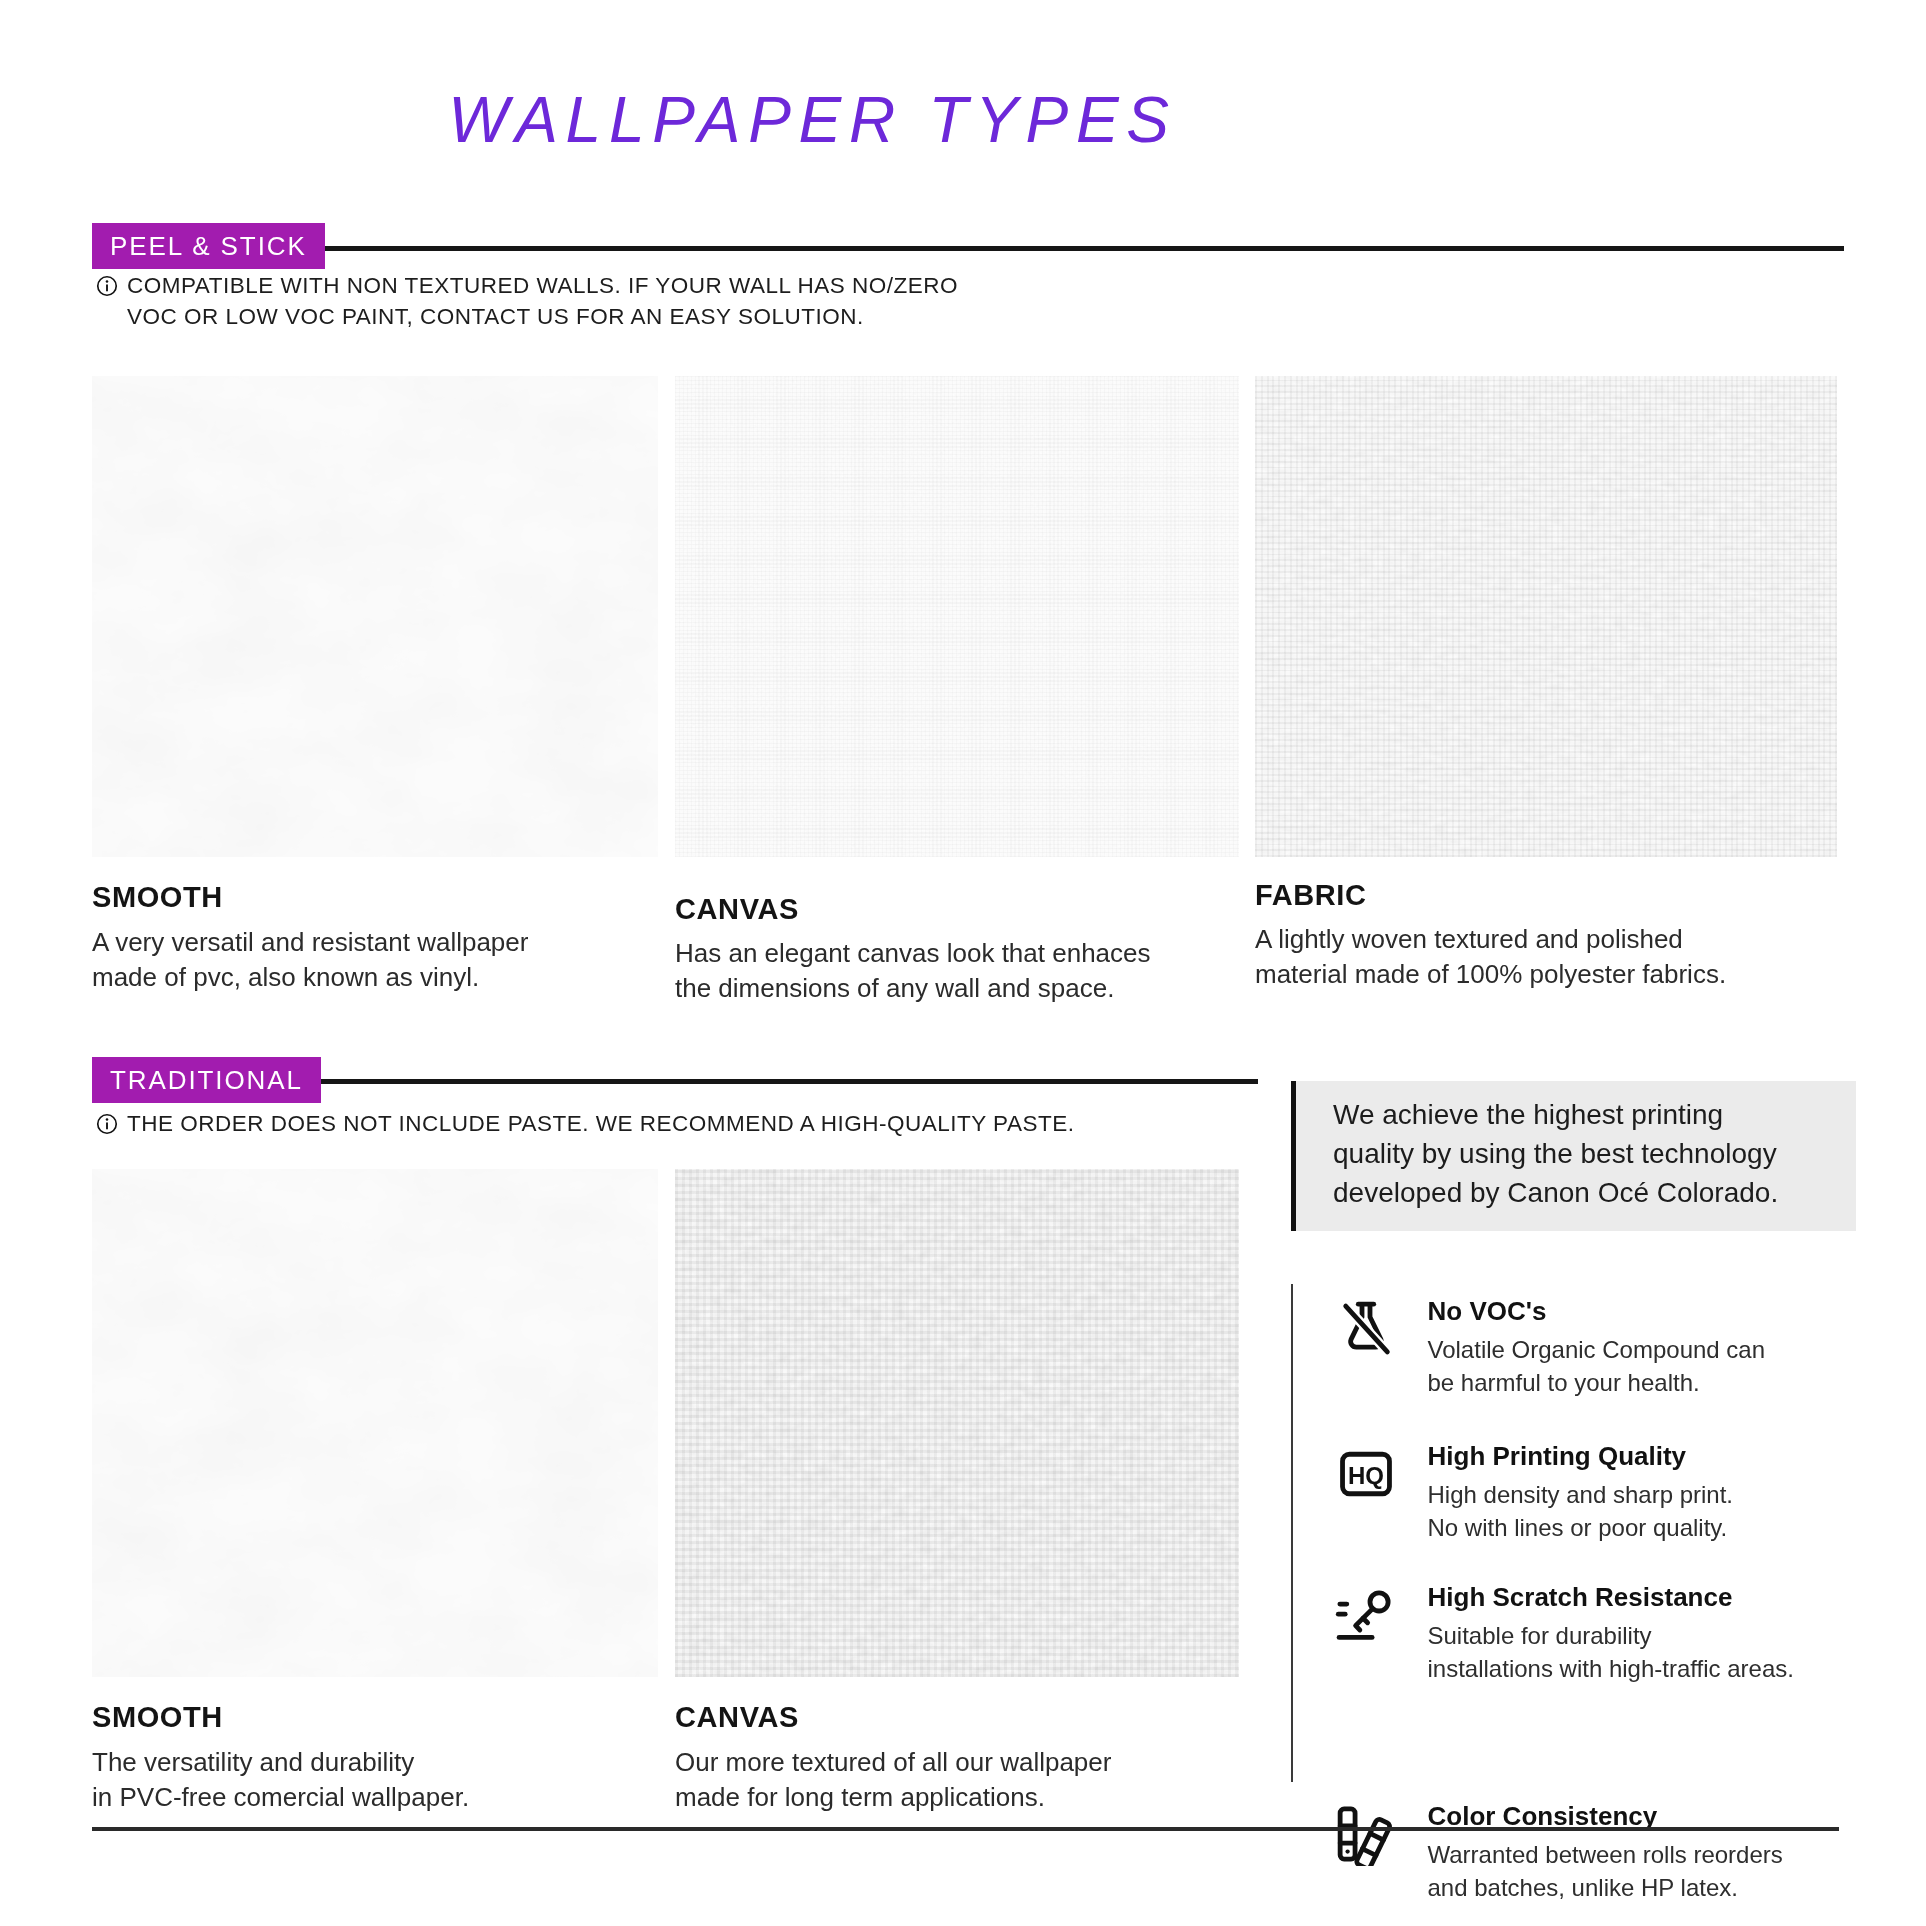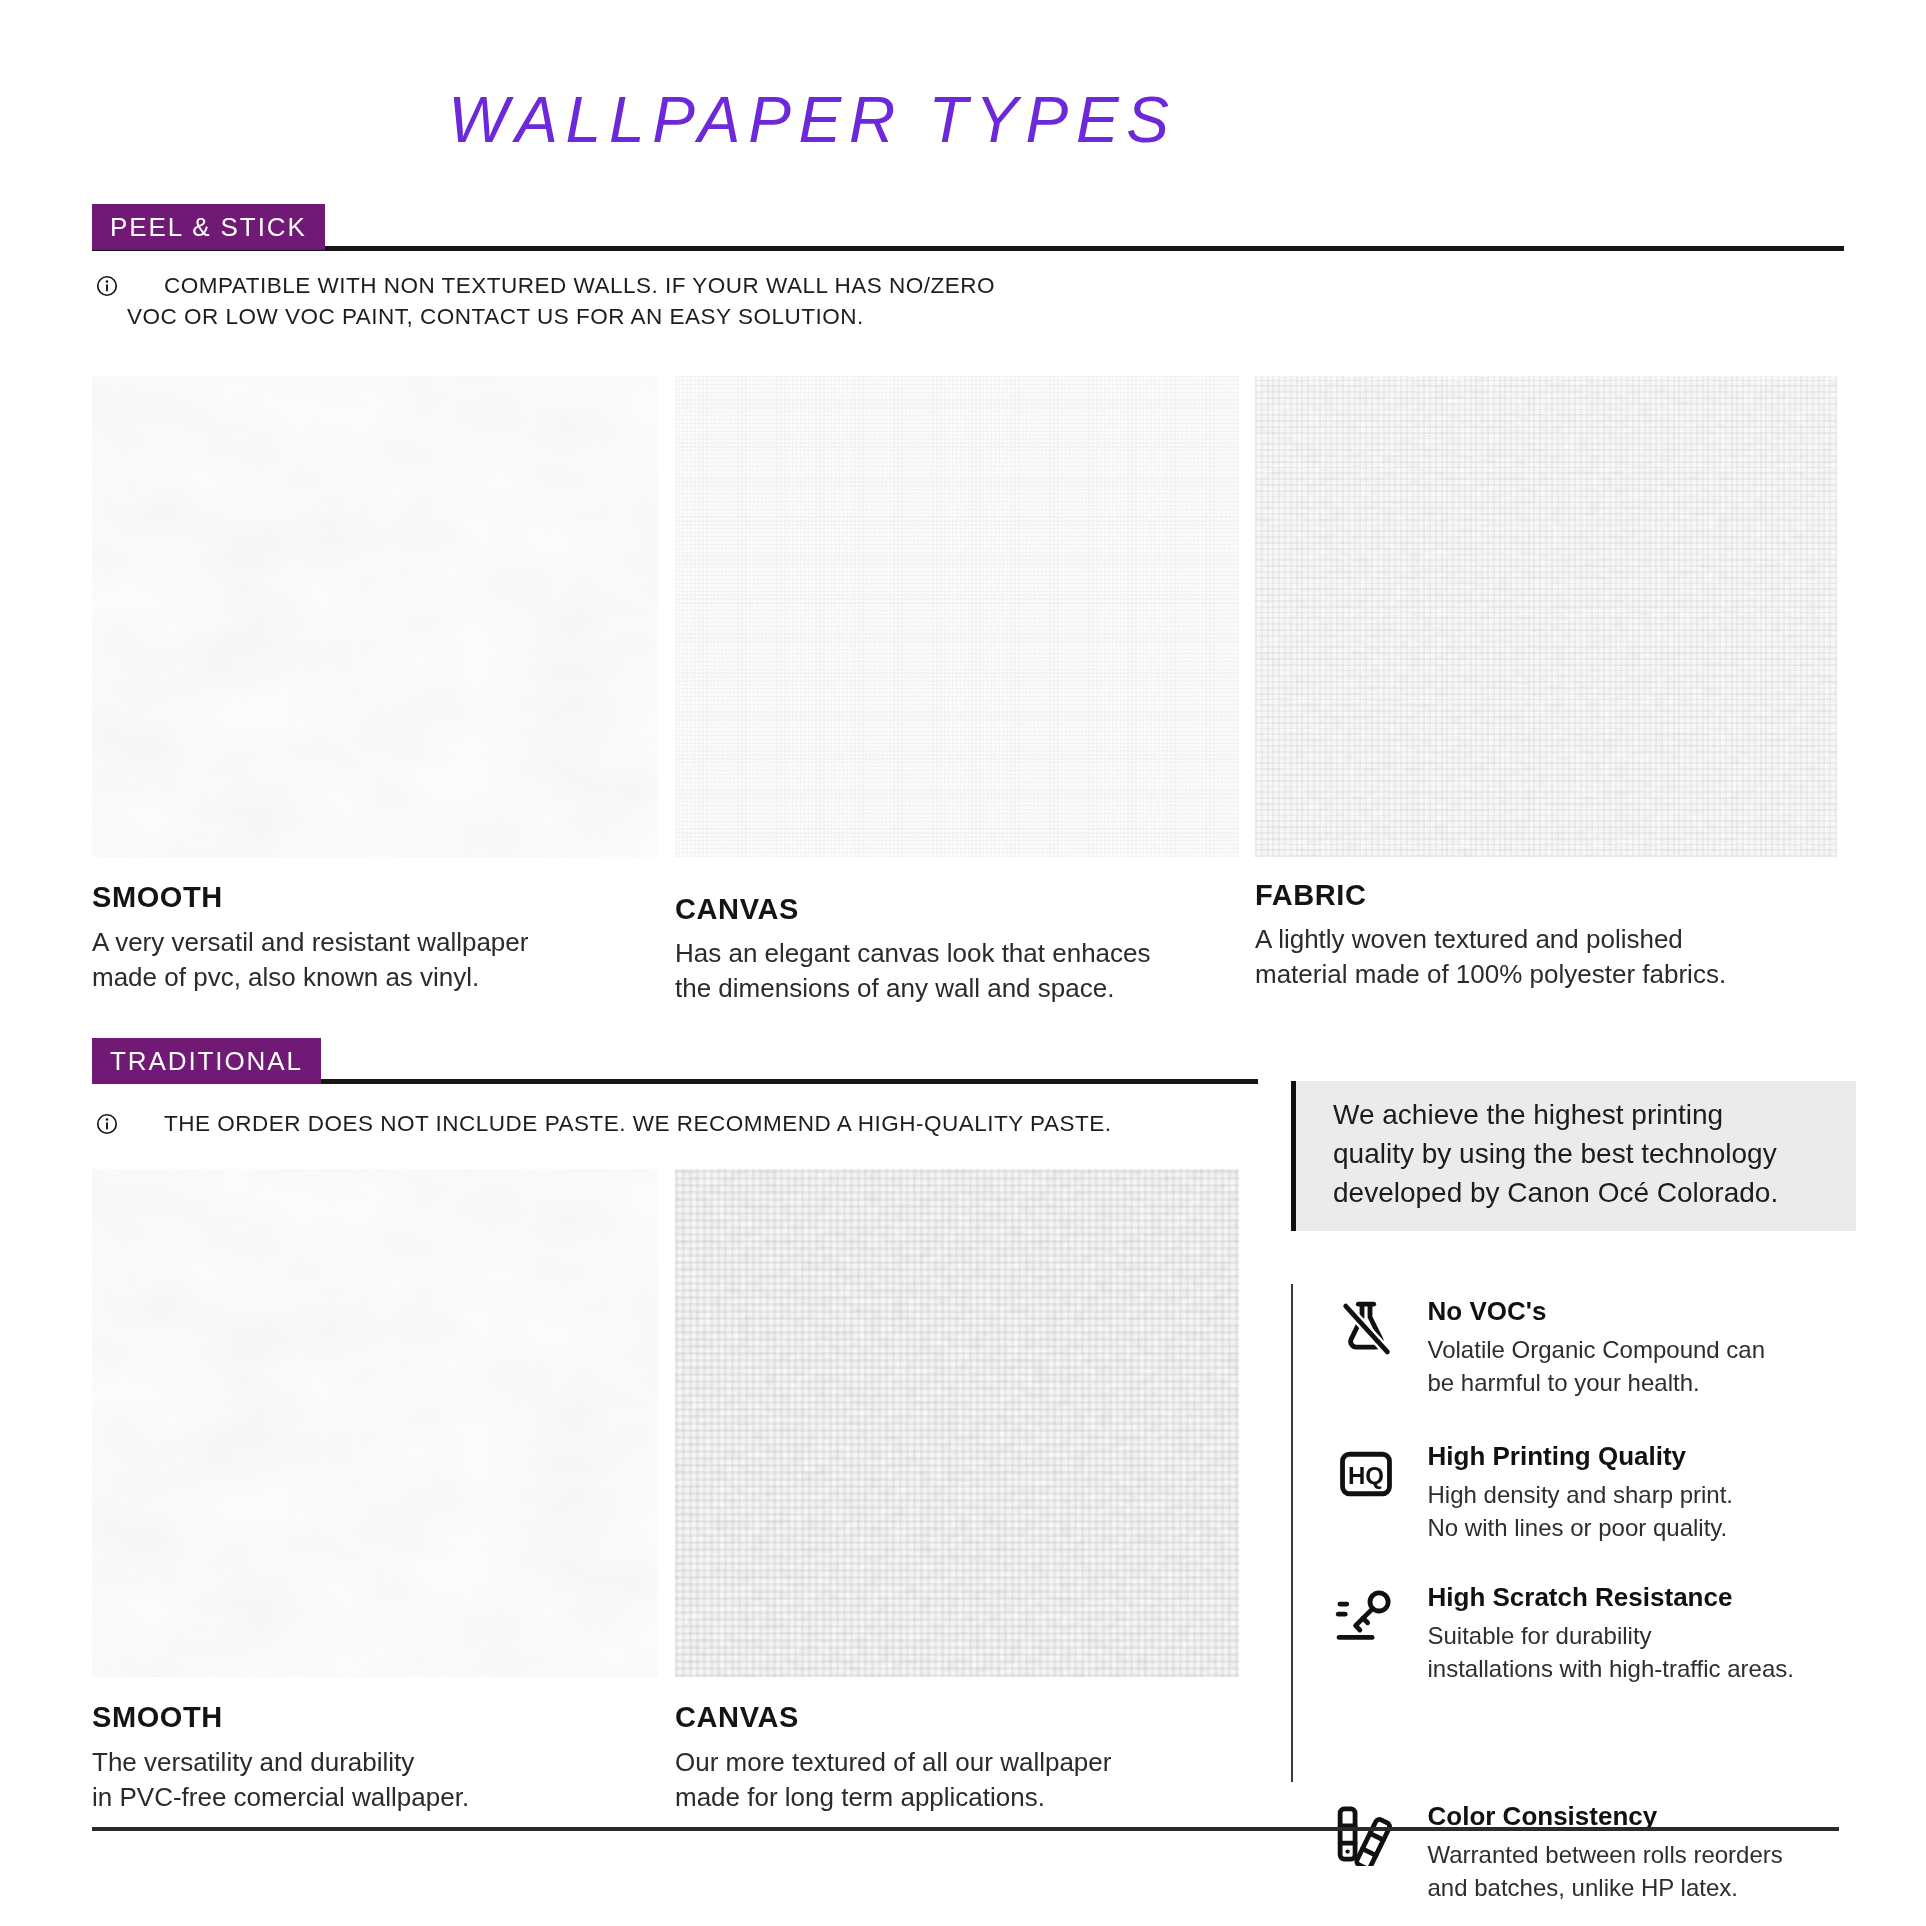--- a/index.html
+++ b/index.html
@@ -4,31 +4,31 @@
 <style>
   html,body{margin:0;padding:0;background:#ffffff;}
   .page{position:relative;width:1926px;height:1926px;background:#ffffff;overflow:hidden;
         font-family:"Liberation Sans",sans-serif;color:#1a1a1a;}
 
   
   .page-title{position:absolute;left:411px;top:83px;width:803px;text-align:center;
     font-size:64px;font-weight:500;letter-spacing:7.7px;color:#6d28d9;white-space:nowrap;font-style:italic;}
 
   
-  .section-label{position:absolute;height:46px;line-height:46px;background:#701a75;color:#ffffff;
-    font-size:26px;font-weight:500;letter-spacing:1.9px;padding:0 18px;white-space:nowrap;z-index:2;}
+  .section-label{position:absolute;height:46px;line-height:46px;background:#a21caf;color:#ffffff;
+    font-size:26px;font-weight:500;letter-spacing:1.9px;padding:0 18px;white-space:nowrap;z-index:2;margin-top:19px;}
   .rule{position:absolute;background:#161616;z-index:1;}
   #ps-label{left:92px;top:204px;}
   #ps-rule{left:92px;top:246px;width:1752px;height:5.1px;}
   #trad-label{left:92px;top:1038px;}
   #trad-rule{left:92px;top:1079px;width:1166px;height:4.5px;}
 
   
   .note{position:absolute;font-size:22.5px;letter-spacing:0.5px;color:#1d1d1d;line-height:31px;}
-  .note .n-row{display:flex;align-items:center;gap:37px;}
+  .note .n-row{display:flex;align-items:center;}
   .info-ic{width:22px;height:22px;margin-right:9px;flex:0 0 auto;}
   .note .indent{margin-left:31px;}
   #ps-note{left:96px;top:270px;}
   #trad-note{left:96px;top:1108px;}
 
   
   .swatch-col{position:absolute;}
   .swatch-img{position:relative;width:100%;overflow:hidden;background:#f6f6f6;}
   .swatch-img svg{position:absolute;left:0;top:0;width:100%;height:100%;display:block;}
   .weave::after{content:"";position:absolute;left:0;top:0;right:0;bottom:0;

